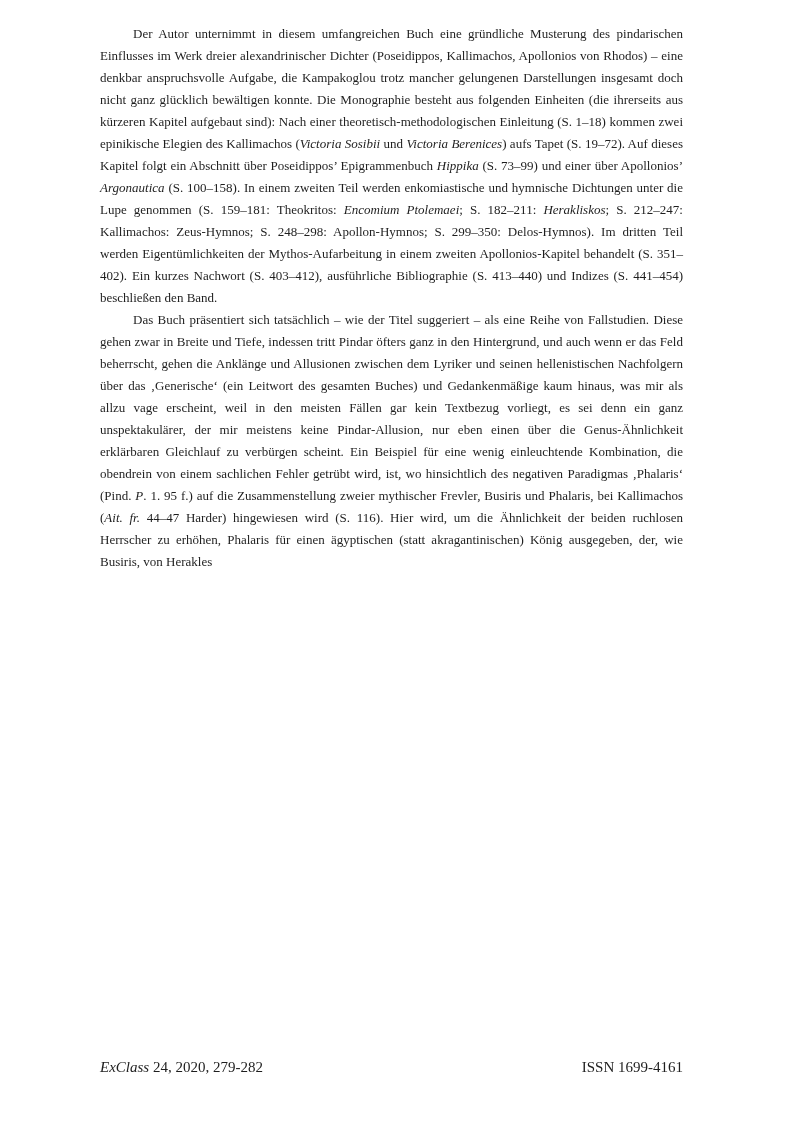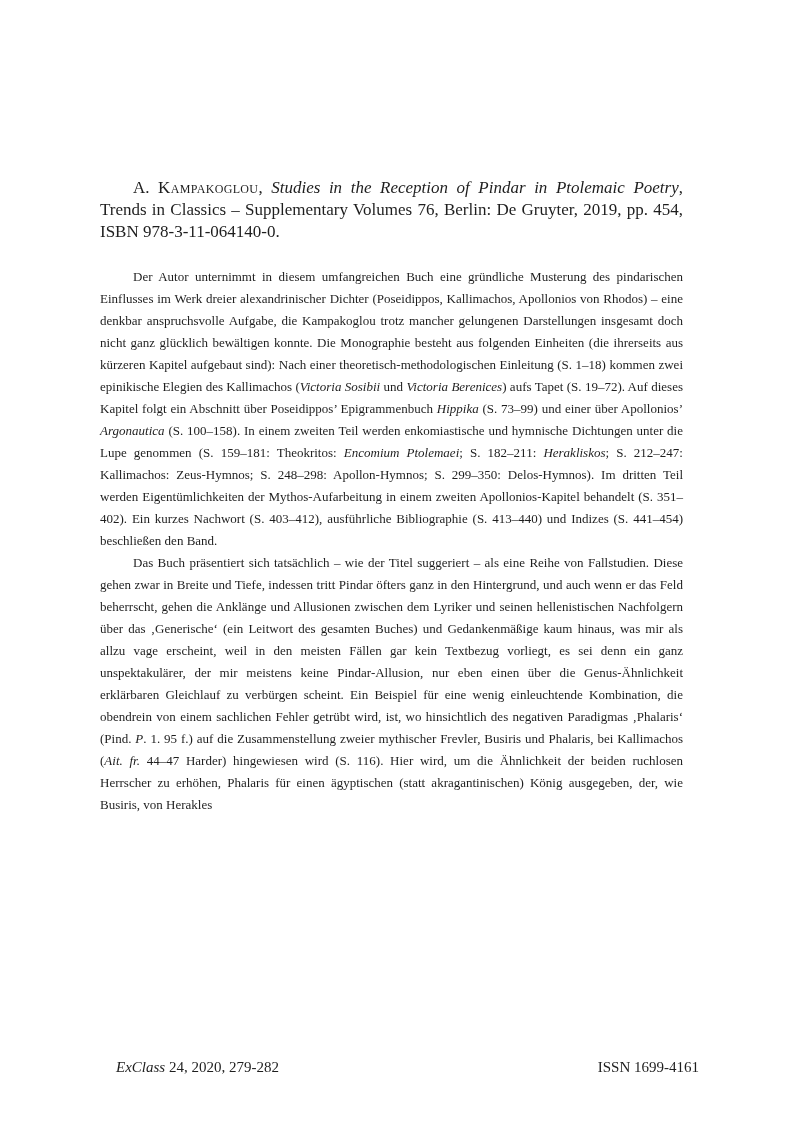--- a/index.html
+++ b/index.html
@@ -39,37 +39,36 @@
     text-indent: 33px;
   }
   .seg-normal { font-style: normal; }
   .seg-italic { font-style: italic; }
   .seg-smallcaps {
     font-variant: small-caps;
     letter-spacing: 0.02em;
   }
   .footer {
     position: absolute;
-    left: 116px;
+    left: 100px;
     top: 1057px;
     width: 583px;
     display: flex;
     justify-content: space-between;
     align-items: center;
     font-size: 15px;
     line-height: 20px;
   }
   .footer .it { font-style: italic; }
 </style>
 </head>
 <body>
 
 <div class="page">
 
-  <p class="ref"><span class="seg-normal">A. </span><span class="seg-smallcaps">Kampakoglou</span><span class="seg-normal">, </span><span class="seg-italic">Studies in the Reception of Pindar in Ptolemaic Poetry</span><span class="seg-normal">, Trends in Classics – Supplementary Volumes 76, Berlin: De Gruyter, 2019, pp. 454, ISBN 978-3-11-064140-0.</span></p>
 
   <div class="body-text">
     <p class="para"><span class="seg-normal">Der Autor unternimmt in diesem umfangreichen Buch eine gründliche Musterung des pindarischen Einflusses im Werk dreier alexandrinischer Dichter (Poseidippos, Kallimachos, Apollonios von Rhodos) – eine denkbar anspruchsvolle Aufgabe, die Kampakoglou trotz mancher gelungenen Darstellungen insgesamt doch nicht ganz glücklich bewältigen konnte. Die Monographie besteht aus folgenden Einheiten (die ihrerseits aus kürzeren Kapitel aufgebaut sind): Nach einer theoretisch-methodologischen Einleitung (S. 1–18) kommen zwei epinikische Elegien des Kallimachos (</span><span class="seg-italic">Victoria Sosibii</span><span class="seg-normal"> und </span><span class="seg-italic">Victoria Berenices</span><span class="seg-normal">) aufs Tapet (S. 19–72). Auf dieses Kapitel folgt ein Abschnitt über Poseidippos’ Epigrammenbuch </span><span class="seg-italic">Hippika</span><span class="seg-normal"> (S. 73–99) und einer über Apollonios’ </span><span class="seg-italic">Argonautica</span><span class="seg-normal"> (S. 100–158). In einem zweiten Teil werden enkomiastische und hymnische Dichtungen unter die Lupe genommen (S. 159–181: Theokritos: </span><span class="seg-italic">Encomium Ptolemaei</span><span class="seg-normal">; S. 182–211: </span><span class="seg-italic">Herakliskos</span><span class="seg-normal">; S. 212–247: Kallimachos: Zeus-Hymnos; S. 248–298: Apollon-Hymnos; S. 299–350: Delos-Hymnos). Im dritten Teil werden Eigentümlichkeiten der Mythos-Aufarbeitung in einem zweiten Apollonios-Kapitel behandelt (S. 351–402). Ein kurzes Nachwort (S. 403–412), ausführliche Bibliographie (S. 413–440) und Indizes (S. 441–454) beschließen den Band.</span></p>
     <p class="para"><span class="seg-normal">Das Buch präsentiert sich tatsächlich – wie der Titel suggeriert – als eine Reihe von Fallstudien. Diese gehen zwar in Breite und Tiefe, indessen tritt Pindar öfters ganz in den Hintergrund, und auch wenn er das Feld beherrscht, gehen die Anklänge und Allusionen zwischen dem Lyriker und seinen hellenistischen Nachfolgern über das ‚Generische‘ (ein Leitwort des gesamten Buches) und Gedankenmäßige kaum hinaus, was mir als allzu vage erscheint, weil in den meisten Fällen gar kein Textbezug vorliegt, es sei denn ein ganz unspektakulärer, der mir meistens keine Pindar-Allusion, nur eben einen über die Genus-Ähnlichkeit erklärbaren Gleichlauf zu verbürgen scheint. Ein Beispiel für eine wenig einleuchtende Kombination, die obendrein von einem sachlichen Fehler getrübt wird, ist, wo hinsichtlich des negativen Paradigmas ‚Phalaris‘ (Pind. </span><span class="seg-italic">P</span><span class="seg-normal">. 1. 95 f.) auf die Zusammenstellung zweier mythischer Frevler, Busiris und Phalaris, bei Kallimachos (</span><span class="seg-italic">Ait. fr.</span><span class="seg-normal"> 44–47 Harder) hingewiesen wird (S. 116). Hier wird, um die Ähnlichkeit der beiden ruchlosen Herrscher zu erhöhen, Phalaris für einen ägyptischen (statt akragantinischen) König ausgegeben, der, wie Busiris, von Herakles</span></p>
   </div>
 
 </div>
 
 <div class="footer">
   <div class="footer-left"><span class="it">ExClass</span><span> 24, 2020, 279-282</span></div>

